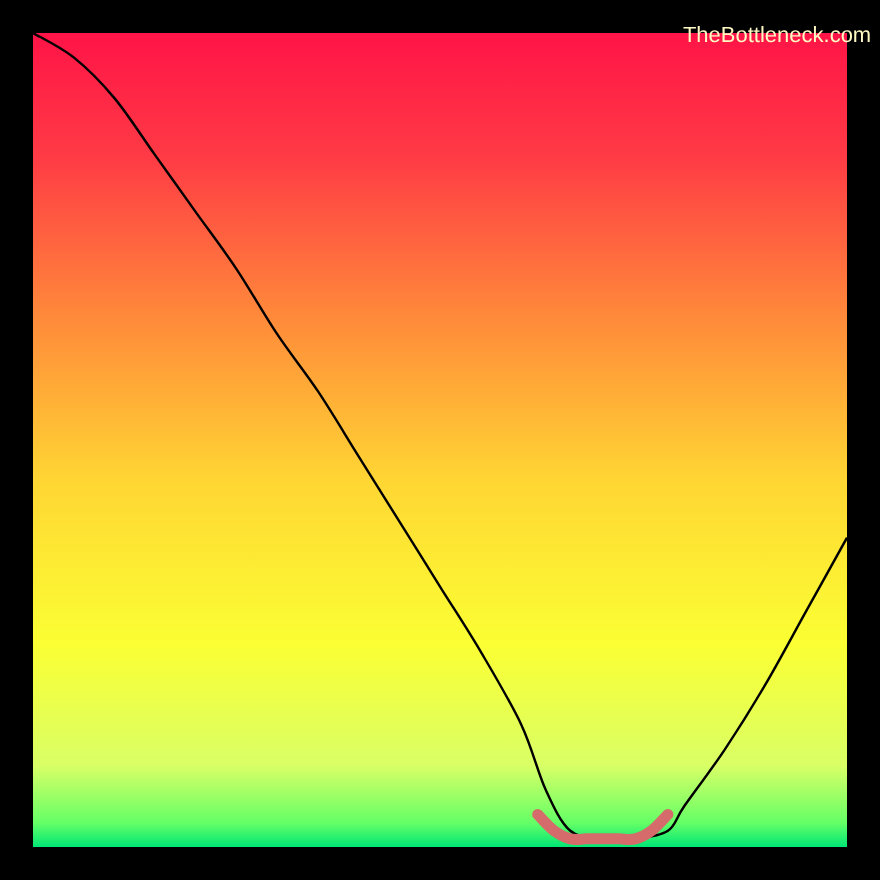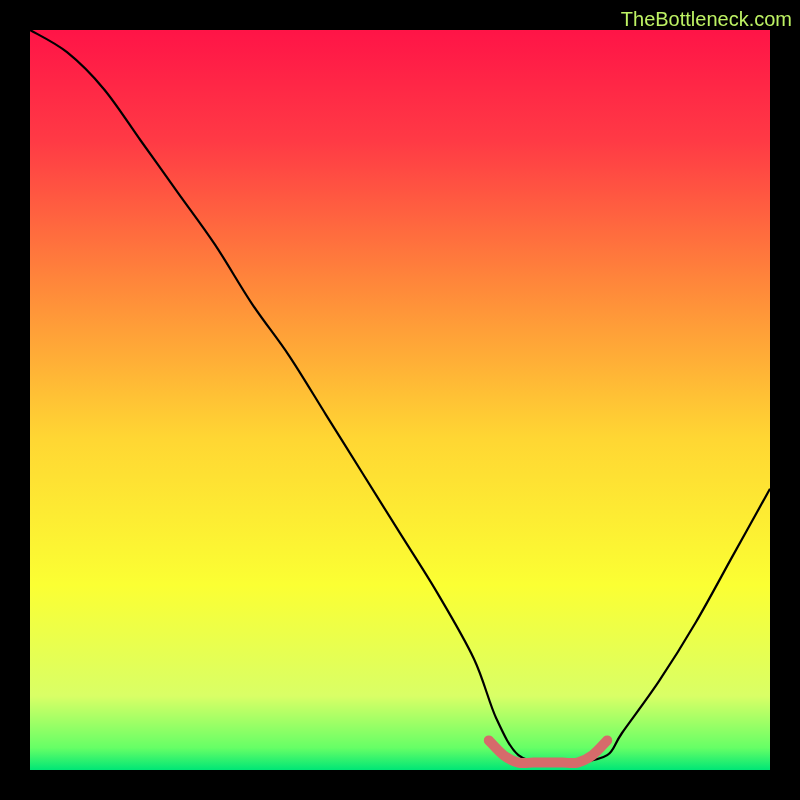--- a/index.html
+++ b/index.html
@@ -6,23 +6,23 @@
     margin: 0;
     padding: 0;
     width: 800px;
     height: 800px;
     background: #000;
     position: relative;
     font-family: Arial, sans-serif;
   }
   .watermark {
     position: absolute;
-    top: 8px;
+    top: 21px;
     right: 8px;
-    color: #bef264;
+    color: #fef9c3;
     font-size: 20px;
     font-weight: 500;
     z-index: 10;
   }
   .plot-area {
     position: absolute;
     top: 30px;
     left: 30px;
     width: 740px;
     height: 740px;

